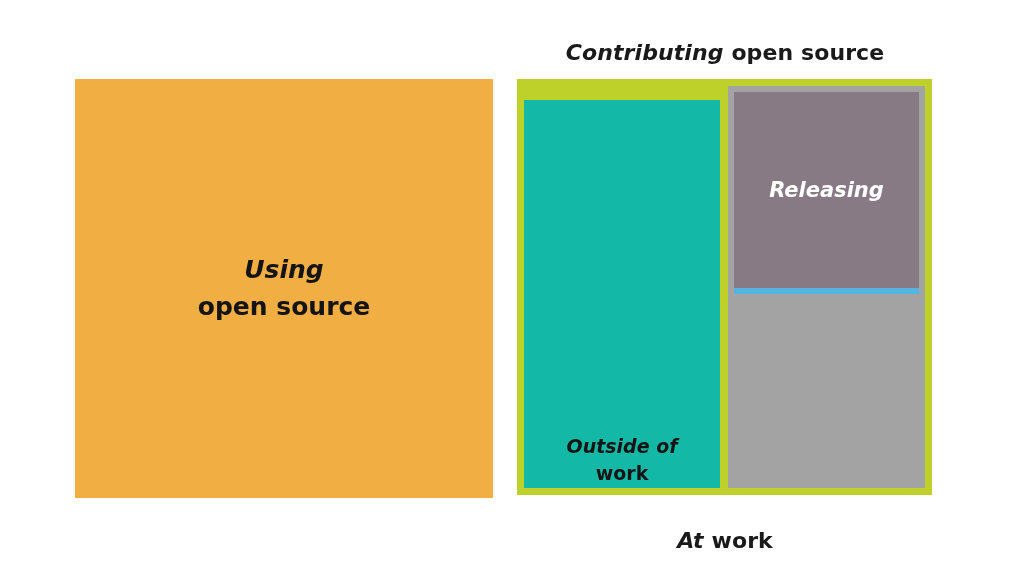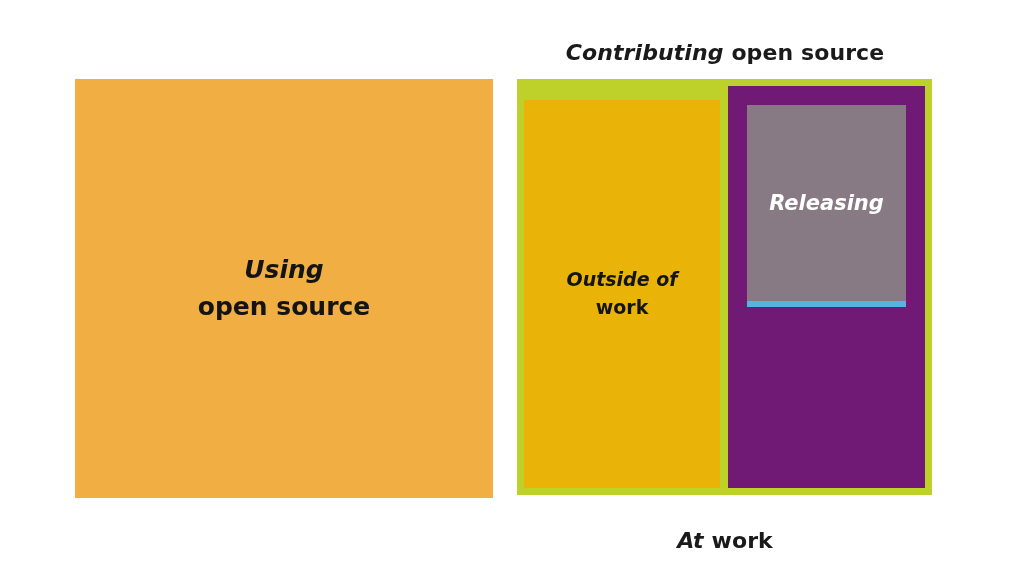--- a/index.html
+++ b/index.html
@@ -91,23 +91,23 @@
     box-sizing: border-box;
     padding: 7px;
     display: flex;
     flex-direction: row;
     align-items: stretch;
   }
 
   
   #outside-box {
     width: 196px;
-    background: #eab308;
-    display: flex;
-    align-items: center;
+    background: #14b8a6;
+    display: flex;
+    align-items: flex-end;
     justify-content: center;
     box-sizing: border-box;
     margin-top: 14px;
   }
   #outside-text {
     text-align: center;
     font-size: 19px;
     font-weight: 700;
     color: #141414;
     line-height: 1.45;
@@ -125,23 +125,23 @@
 
   
   #inner-gap {
     width: 8px;
     flex: 0 0 8px;
   }
 
   
   #atwork-box {
     flex: 1 1 auto;
-    background: #701a75;
+    background: #a3a3a3;
     box-sizing: border-box;
-    padding: 19px;
+    padding: 6px;
     display: flex;
     flex-direction: column;
   }
   #releasing-box {
     height: 196px;
     flex: 0 0 196px;
     background: #877A84;
     display: flex;
     align-items: center;
     justify-content: center;

